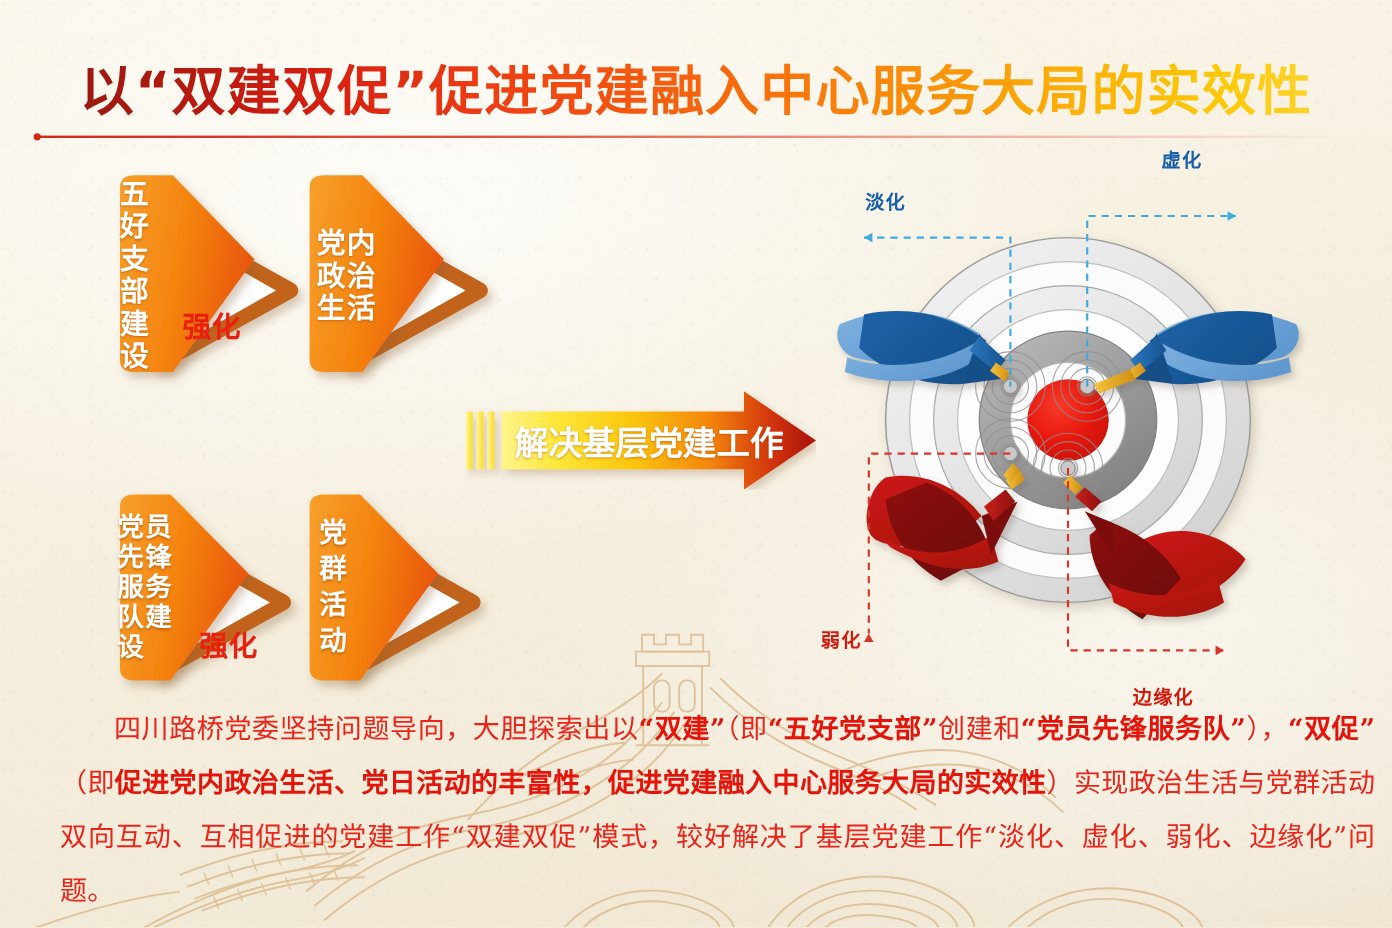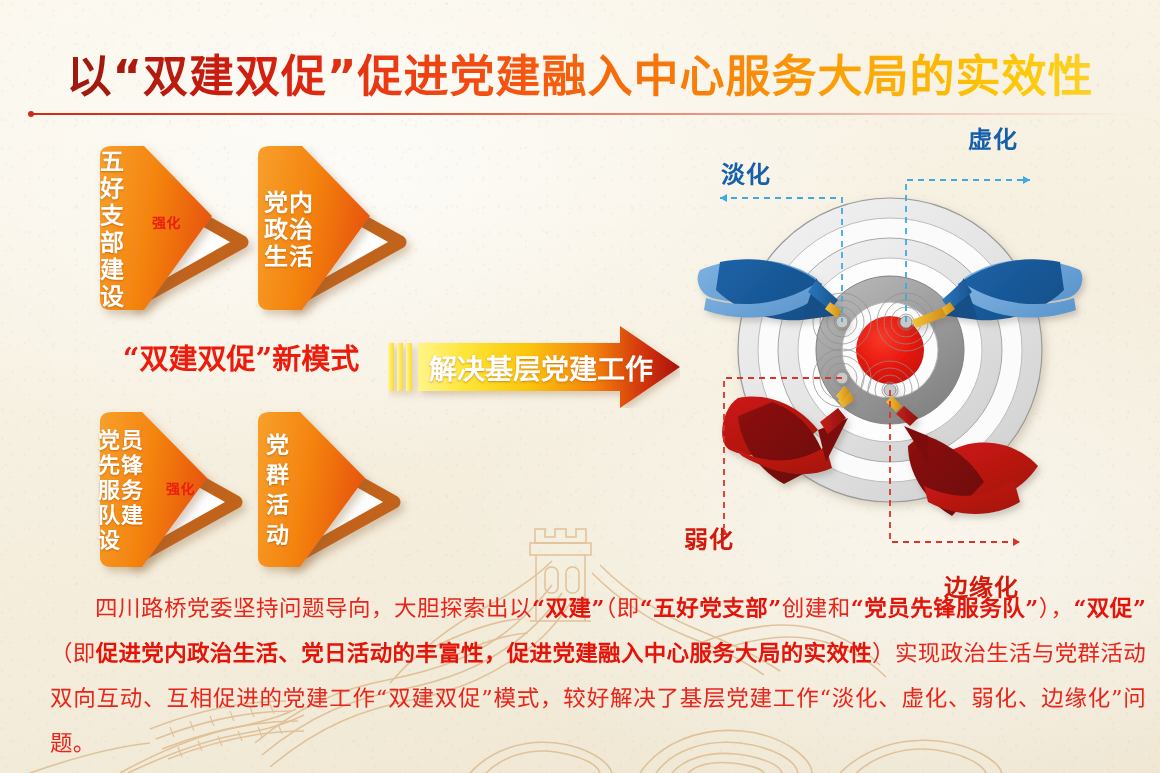--- a/index.html
+++ b/index.html
@@ -116,24 +116,25 @@
     font-family: "DejaVu Serif", "Liberation Serif", serif;
     font-weight: 700;
     font-size: 24px;
     line-height: 27px;
     text-shadow: 0 1px 2px rgba(140,60,0,.45);
   }
   .reinforce {
     position: absolute;
     font-family: Liberation Sans, sans-serif;
     font-weight: 700;
-    font-size: 14px;
+    font-size: 24px;
     color: #e8200d;
     white-space: nowrap;
     letter-spacing: .5px;
+    margin-top: 41px;
   }
 
   
   #mode-caption {
     position: absolute;
     left: 100px; top: 339px;
     width: 282px;
     text-align: center;
     font-family: "DejaVu Serif", "Liberation Serif", serif;
     font-weight: 700;
@@ -169,21 +170,21 @@
     position: absolute;
     left: 690px; top: 150px;
     width: 400px; height: 400px;
   }
   #dartboard svg { display: block; overflow: visible; }
 
   .dart-label {
     position: absolute;
     font-family: Liberation Sans, sans-serif;
     font-weight: 700;
-    font-size: 24px;
+    font-size: 16px;
     white-space: nowrap;
     letter-spacing: 1px;
   }
   .dart-label.blue { color: #155fab; }
   .dart-label.red  { color: #d21a0c; }
 
   #label-danhua   { left: 721px; top: 155px; }
   #label-xuhua    { left: 968px; top: 120px; }
   #label-ruohua   { left: 684px; top: 520px; }
   #label-bianyuan { left: 944px; top: 568px; }
@@ -353,21 +354,20 @@
         <div class="chev-col" style="font-size:23px; line-height:30px;">
           <span>党</span>
           <span>群</span>
           <span>活</span>
           <span>动</span>
         </div>
       </div>
     </div>
   </div>
 
-  <div id="mode-caption">“双建双促”新模式</div>
 
   <div id="big-arrow-wrap">
     <svg width="292" height="82" viewBox="0 0 292 82" xmlns="http://www.w3.org/2000/svg">
       <defs>
         <linearGradient id="bigarrow" x1="0" y1="0" x2="1" y2="0">
           <stop offset="0%" stop-color="#fff48a"></stop>
           <stop offset="18%" stop-color="#fde637"></stop>
           <stop offset="42%" stop-color="#fbc50c"></stop>
           <stop offset="66%" stop-color="#f4860a"></stop>
           <stop offset="86%" stop-color="#d23409"></stop>

